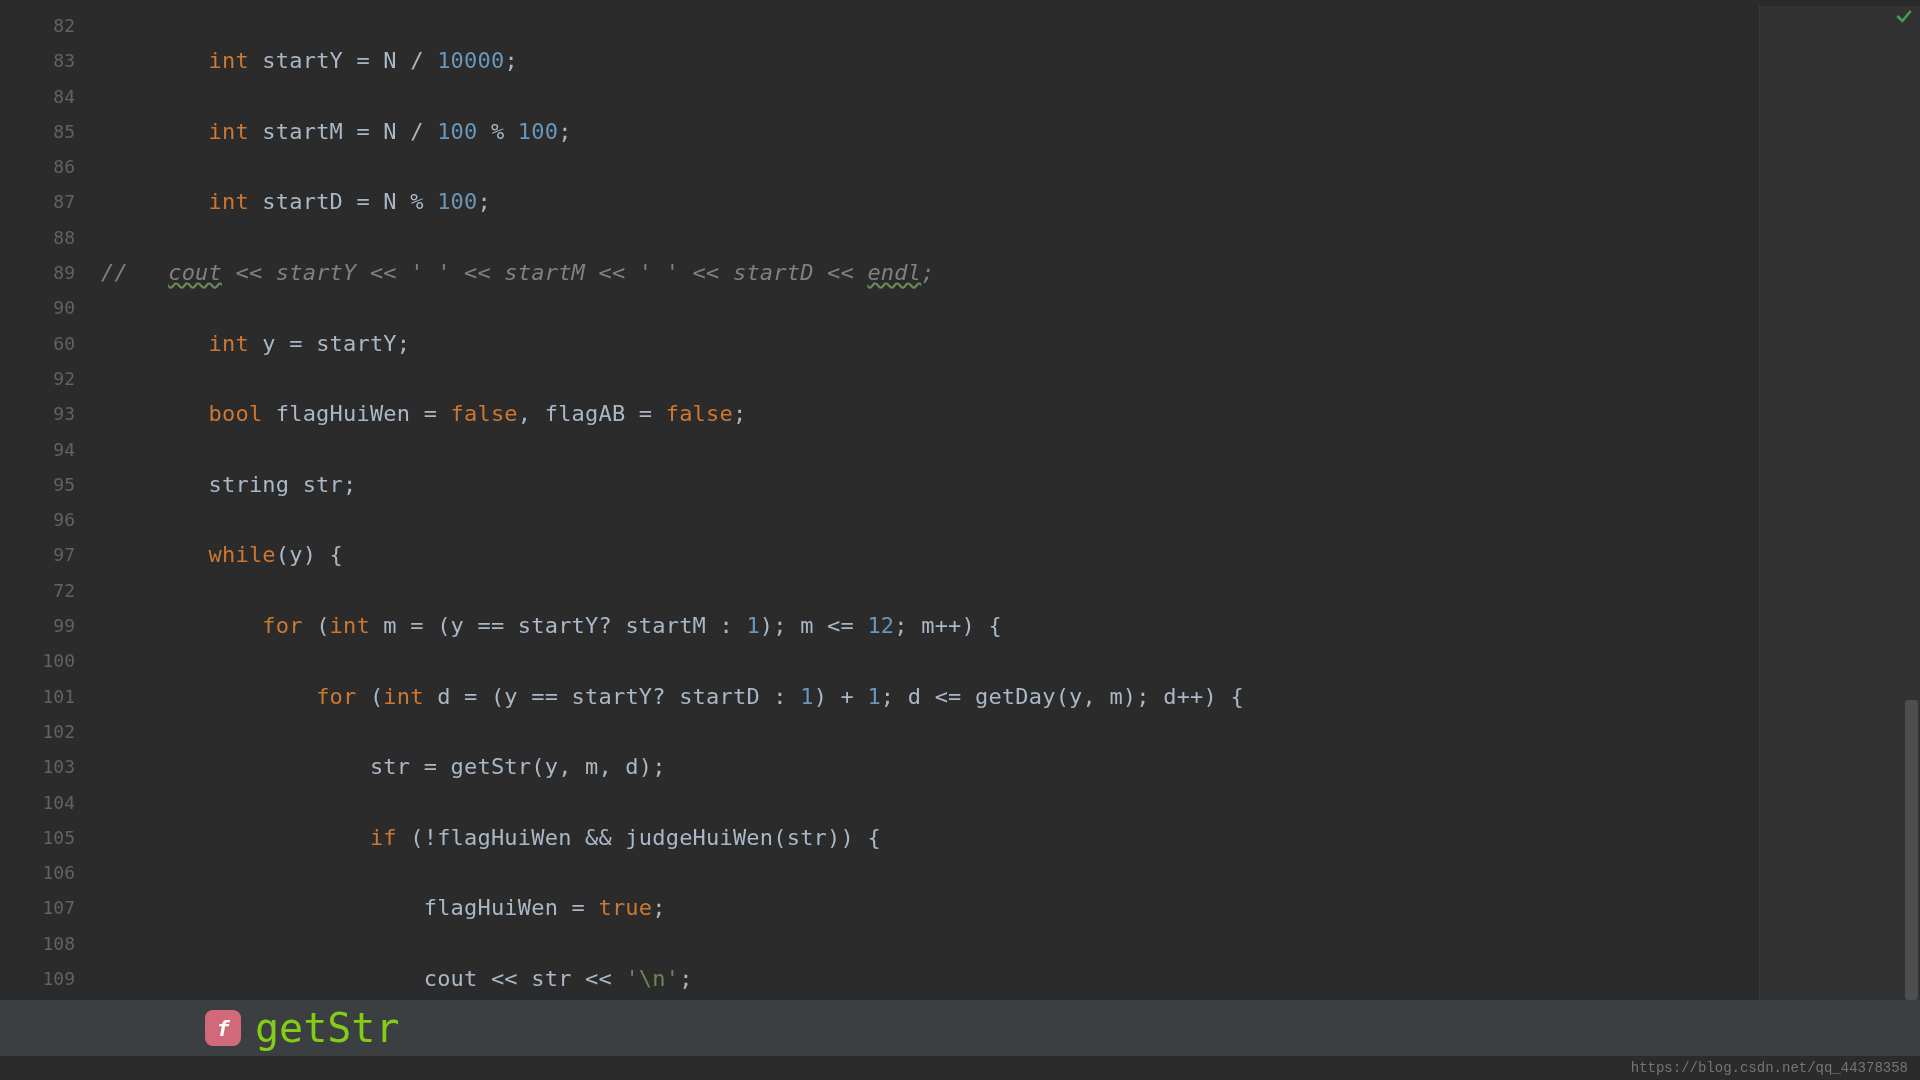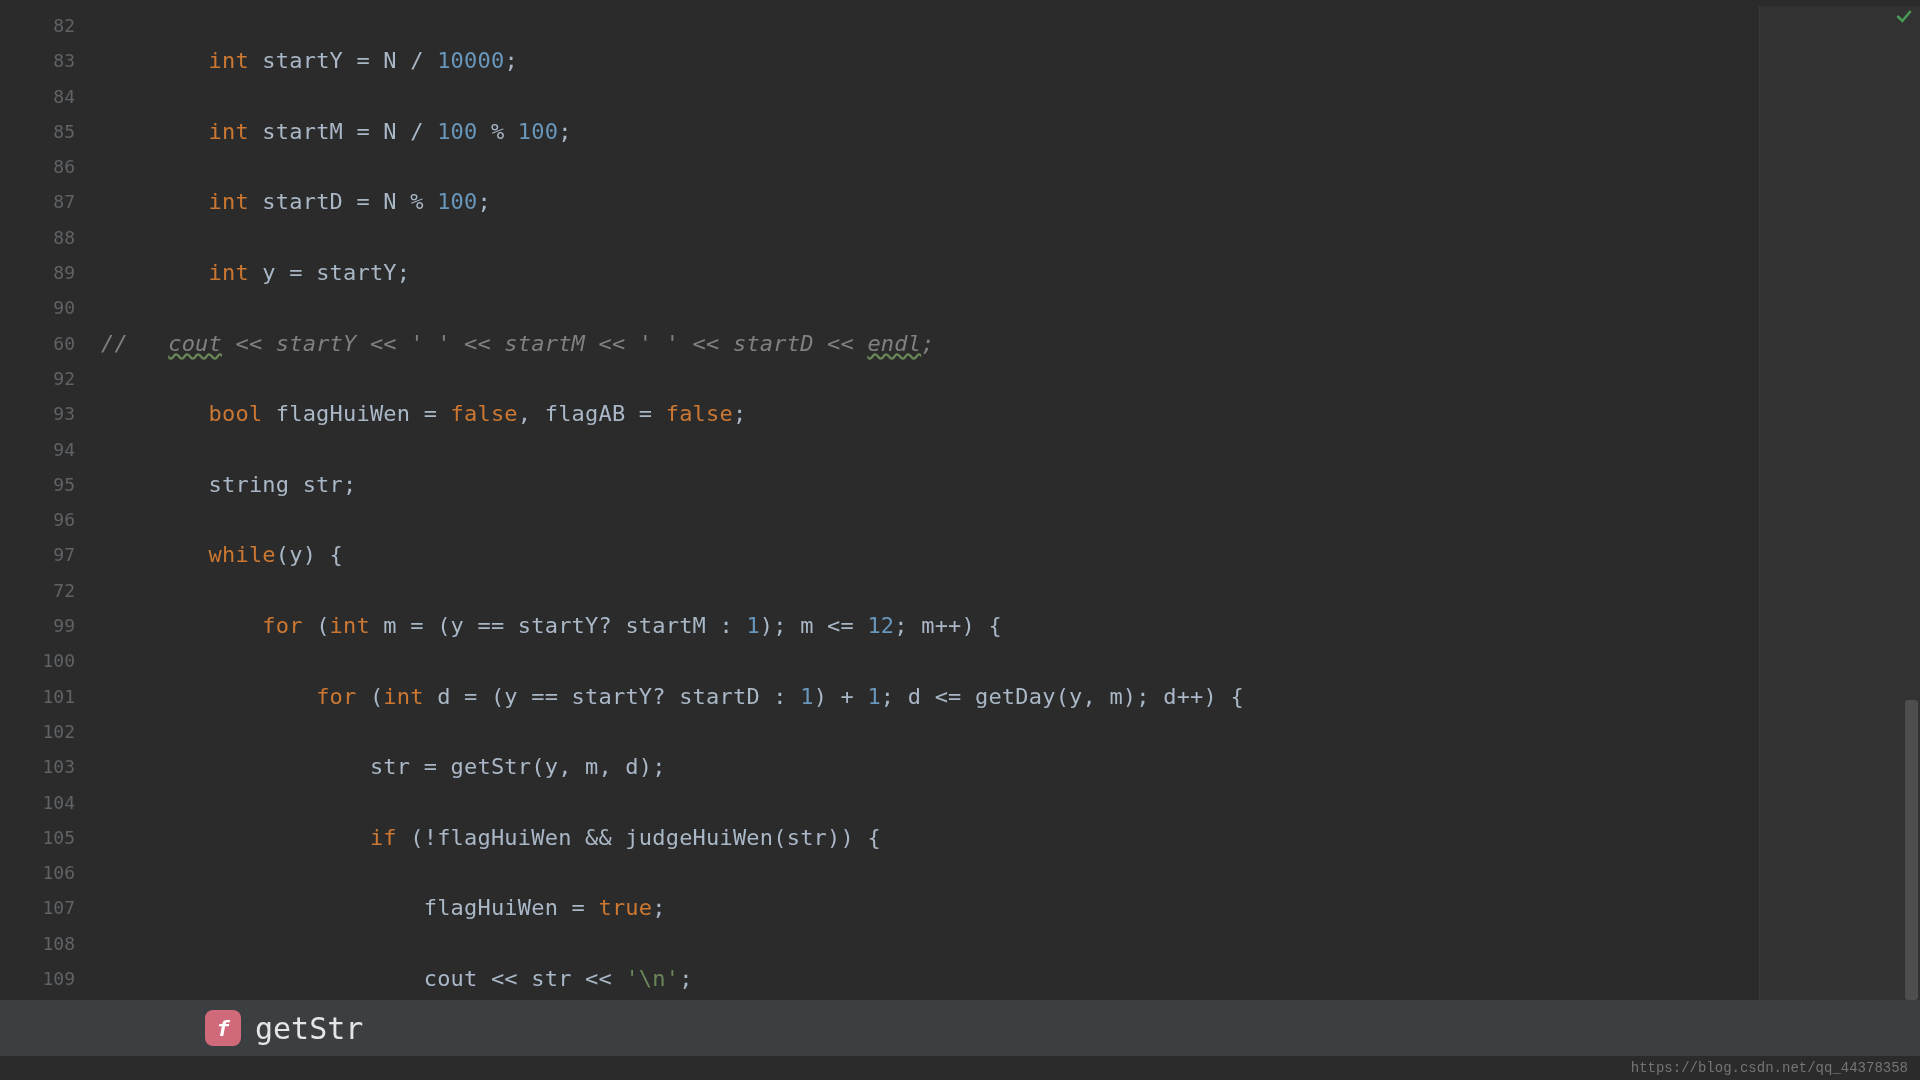--- a/index.html
+++ b/index.html
@@ -95,22 +95,22 @@
     color: #fff;
     font-weight: bold;
     font-size: 22px;
     display: flex;
     align-items: center;
     justify-content: center;
     margin-right: 14px;
     font-style: italic;
   }
   .fn-name {
-    color: #e5e5e5;
-    font-size: 30px;
+    color: #84cc16;
+    font-size: 40px;
   }
   .watermark {
     position: absolute;
     right: 12px;
     bottom: 4px;
     color: #757575;
     font-size: 14px;
     font-family: Liberation Mono, monospace;
   }
   .top-crop {
@@ -150,22 +150,22 @@
       <div>106</div>
       <div>107</div>
       <div>108</div>
       <div>109</div>
       <div>110</div>
     </div>
   <div class="code">
 <div class="line"><span>        </span><span class="kw">int</span><span> startY = N / </span><span class="num">10000</span><span>;</span></div>
 <div class="line"><span>        </span><span class="kw">int</span><span> startM = N / </span><span class="num">100</span><span> % </span><span class="num">100</span><span>;</span></div>
 <div class="line"><span>        </span><span class="kw">int</span><span> startD = N % </span><span class="num">100</span><span>;</span></div>
+<div class="line"><span class="cmt"><span>//   </span></span><span class="cmt wavy">cout</span><span class="cmt"> &lt;&lt; startY &lt;&lt; </span><span class="cmt">' '</span><span class="cmt"> &lt;&lt; startM &lt;&lt; </span><span class="cmt">' '</span><span class="cmt"> &lt;&lt; startD &lt;&lt; </span><span class="cmt wavy">endl</span><span class="cmt">;</span></div>
 <div class="line"><span>        </span><span class="kw">int</span><span> y = startY;</span></div>
-<div class="line"><span class="cmt"><span>//   </span></span><span class="cmt wavy">cout</span><span class="cmt"> &lt;&lt; startY &lt;&lt; </span><span class="cmt">' '</span><span class="cmt"> &lt;&lt; startM &lt;&lt; </span><span class="cmt">' '</span><span class="cmt"> &lt;&lt; startD &lt;&lt; </span><span class="cmt wavy">endl</span><span class="cmt">;</span></div>
 <div class="line"><span>        </span><span class="kw">bool</span><span> flagHuiWen = </span><span class="kw">false</span><span>, flagAB = </span><span class="kw">false</span><span>;</span></div>
 <div class="line"><span>        </span><span>string str;</span></div>
 <div class="line"><span>        </span><span class="kw">while</span><span>(y) {</span></div>
 <div class="line"><span>            </span><span class="kw">for</span><span> (</span><span class="kw">int</span><span> m = (y == startY? startM : </span><span class="num">1</span><span>); m &lt;= </span><span class="num">12</span><span>; m++) {</span></div>
 <div class="line"><span>                </span><span class="kw">for</span><span> (</span><span class="kw">int</span><span> d = (y == startY? startD : </span><span class="num">1</span><span>) + </span><span class="num">1</span><span>; d &lt;= getDay(y, m); d++) {</span></div>
 <div class="line"><span>                    </span><span>str = getStr(y, m, d);</span></div>
 <div class="line"><span>                    </span><span class="kw">if</span><span> (!flagHuiWen &amp;&amp; judgeHuiWen(str)) {</span></div>
 <div class="line"><span>                        </span><span>flagHuiWen = </span><span class="kw">true</span><span>;</span></div>
 <div class="line"><span>                        </span><span>cout &lt;&lt; str &lt;&lt; </span><span class="str">'\n'</span><span>;</span></div>
 

